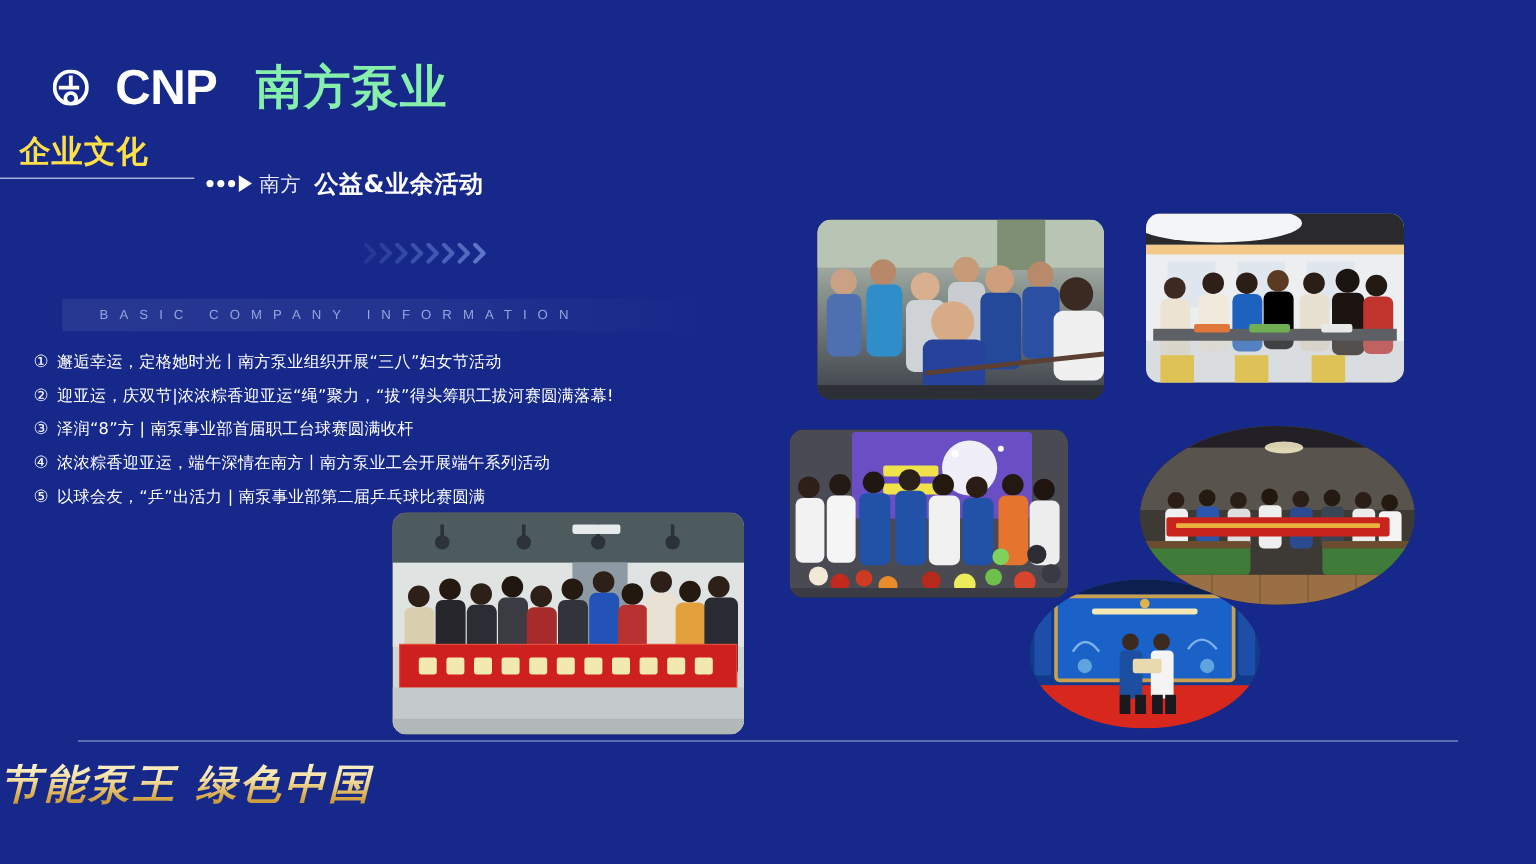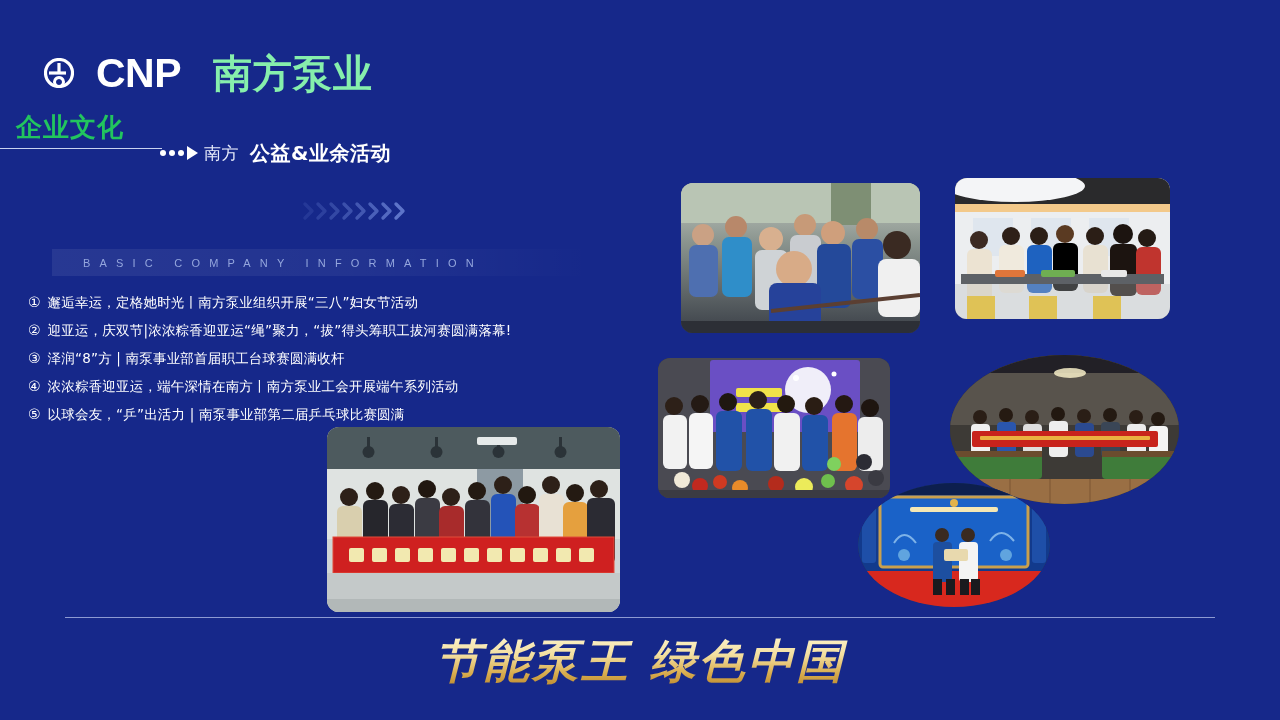--- a/index.html
+++ b/index.html
@@ -59,36 +59,36 @@
   .section-head {
     position: absolute;
     left: 16px;
     top: 114px;
     width: 700px;
     height: 60px;
   }
   .section-title {
     font-size: 26px;
     font-weight: bold;
-    color: #22c55e;
+    color: #fde047;
     letter-spacing: 1px;
     line-height: 1;
     font-family: "DejaVu Sans", sans-serif;
   }
   .section-rule {
     position: absolute;
     left: -16px;
     top: 34px;
     width: 162px;
     height: 1px;
     background: #c9d2f0;
   }
   .section-sub {
     position: absolute;
-    left: 144px;
+    left: 156px;
     top: 26px;
     display: flex;
     align-items: center;
     gap: 0;
     height: 26px;
   }
   .dots {
     display: flex;
     align-items: center;
     gap: 3px;
@@ -218,22 +218,22 @@
     height: 1px;
     background: #8d9ad2;
   }
 
   
   .slogan {
     position: absolute;
     left: 0;
     top: 634px;
     width: 1280px;
-    text-align: center;
-    font-size: 46px;
+    text-align: left;
+    font-size: 34px;
     font-weight: bold;
     letter-spacing: 3px;
     font-family: "DejaVu Sans", serif;
     font-style: italic;
     background: linear-gradient(180deg, #fdf4cf 0%, #f3dfa0 38%, #d8ac4d 72%, #b8852c 100%);
     -webkit-background-clip: text;
     background-clip: text;
     color: transparent;
     -webkit-text-fill-color: transparent;
     text-shadow: none;

